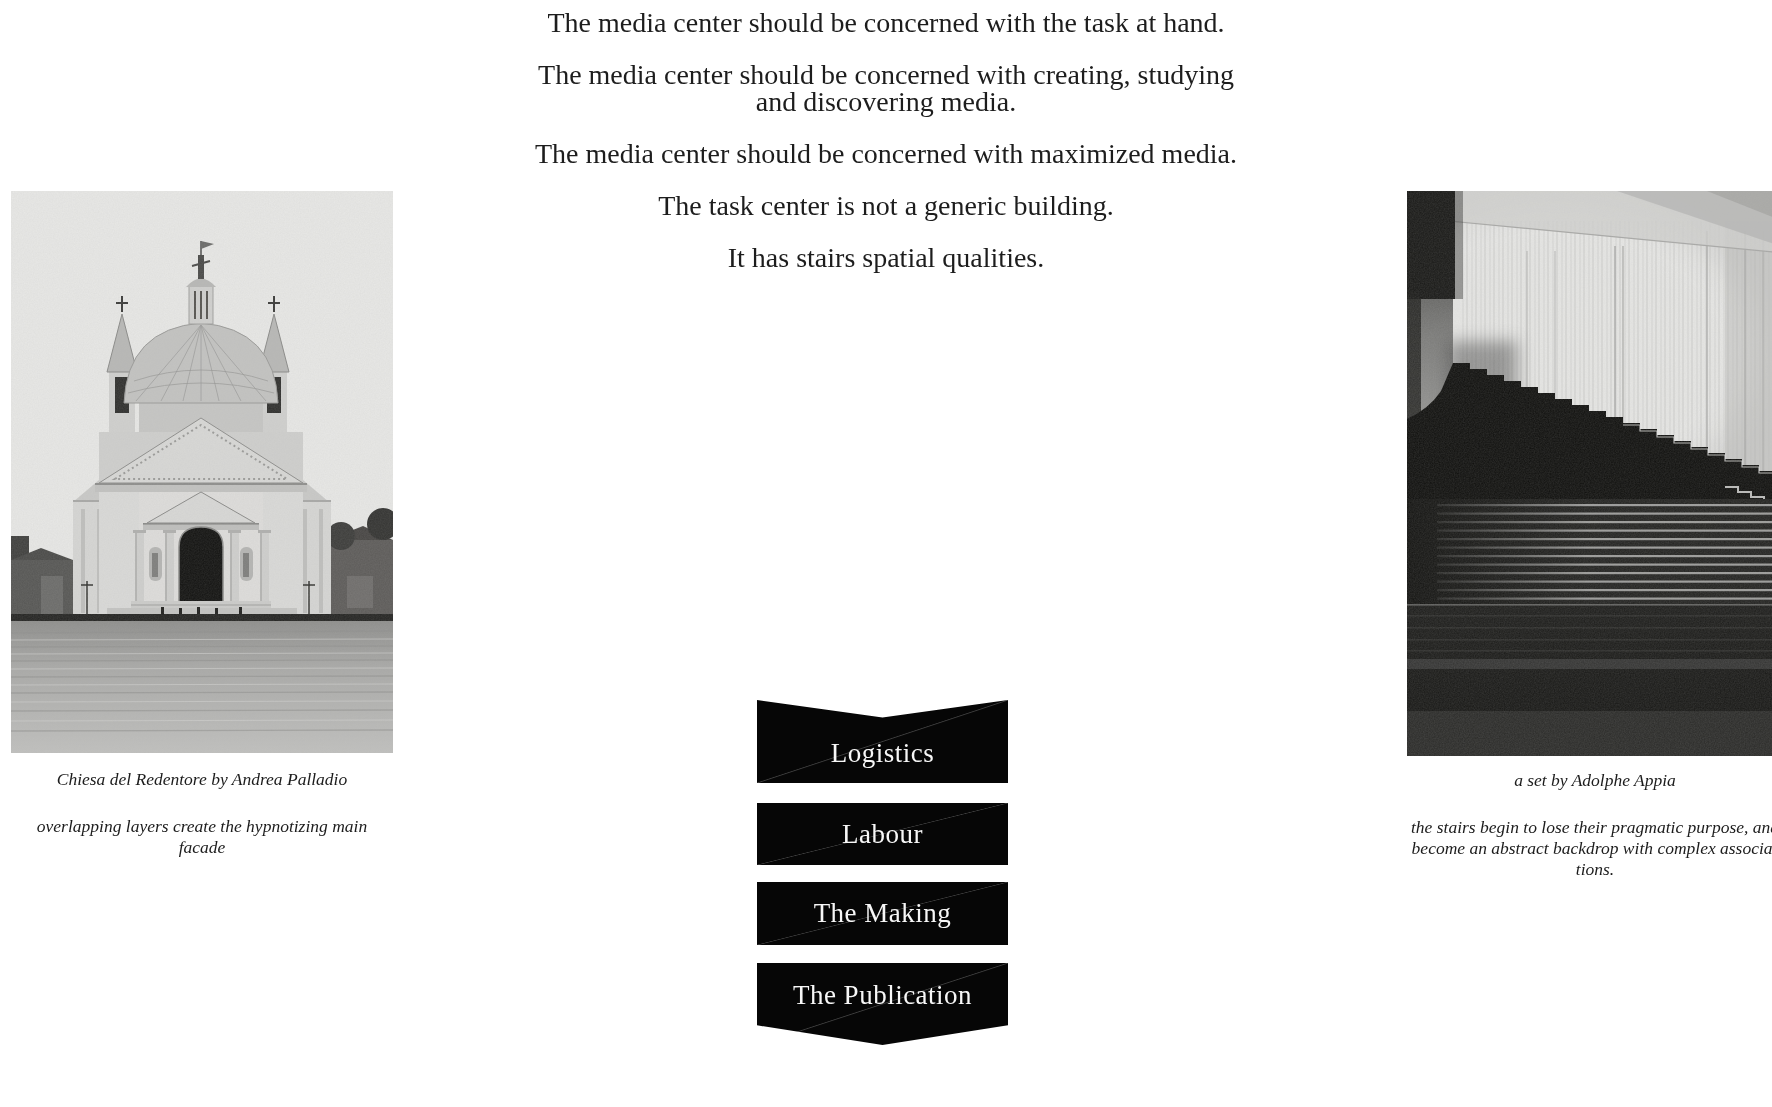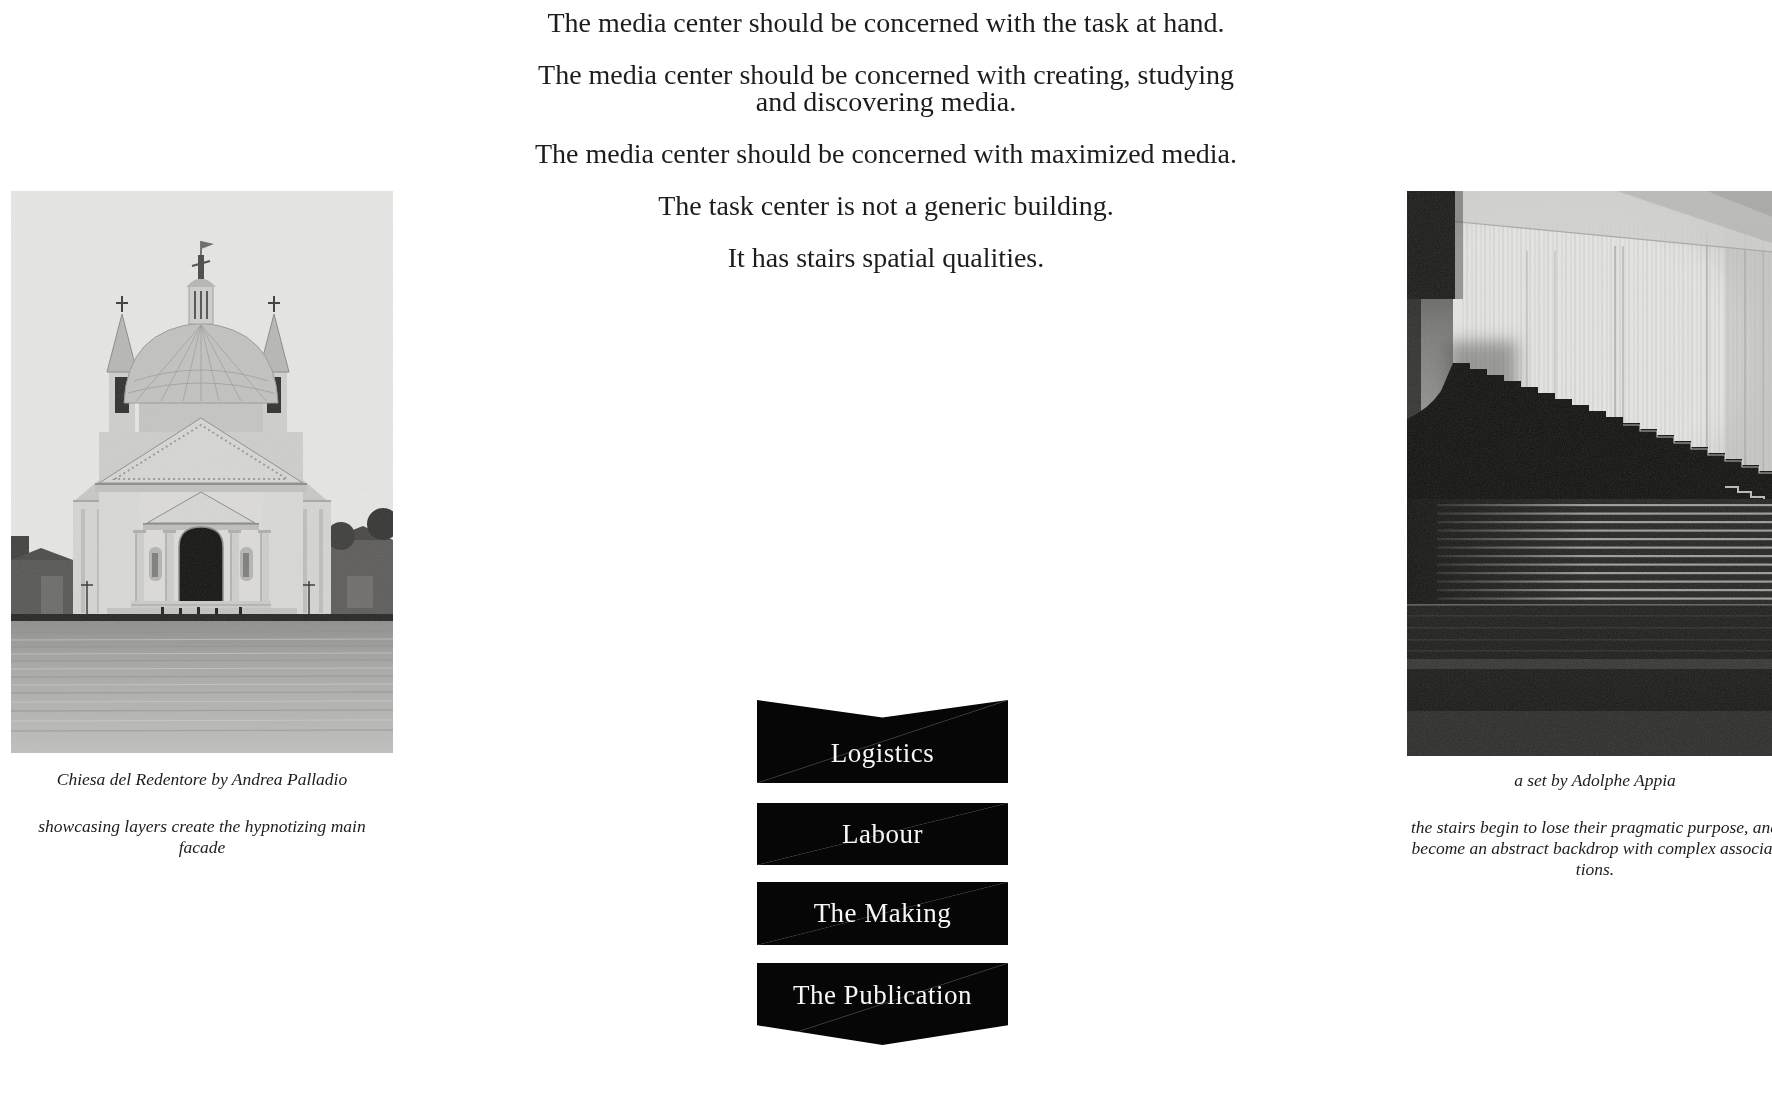--- a/index.html
+++ b/index.html
@@ -217,21 +217,21 @@
           <line x1="0" y1="494" x2="382" y2="493"></line>
         <line x1="0" y1="511" x2="382" y2="510"></line>
           <line x1="0" y1="530" x2="382" y2="529"></line>
       </g>
 
       <rect x="0" y="0" width="382" height="562" filter="url(#grainL)" opacity="0.55"></rect>
     </svg>
   </div>
   <figcaption>
     <p class="cap-title">Chiesa del Redentore by Andrea Palladio</p>
-    <p class="cap-note">showcasing layers create the hypnotizing main
+    <p class="cap-note">overlapping layers create the hypnotizing main
 facade</p>
   </figcaption>
 </figure>
 
 <figure class="figure figure-right">
   <div class="photo">
     <svg width="376" height="565" viewBox="0 0 376 565" xmlns="http://www.w3.org/2000/svg">
       <defs>
         <filter id="grainR" x="0" y="0" width="100%" height="100%">
           <feTurbulence type="fractalNoise" baseFrequency="0.8" numOctaves="2" stitchTiles="stitch"></feTurbulence>

